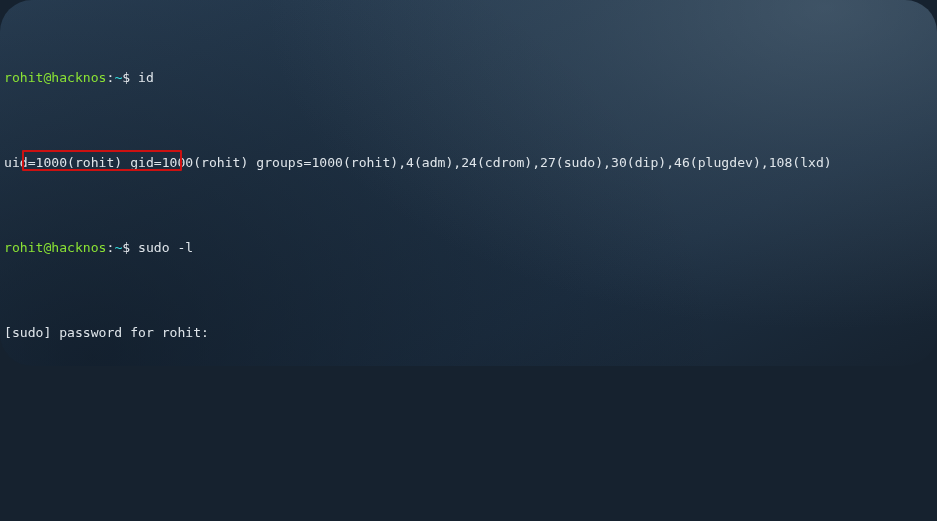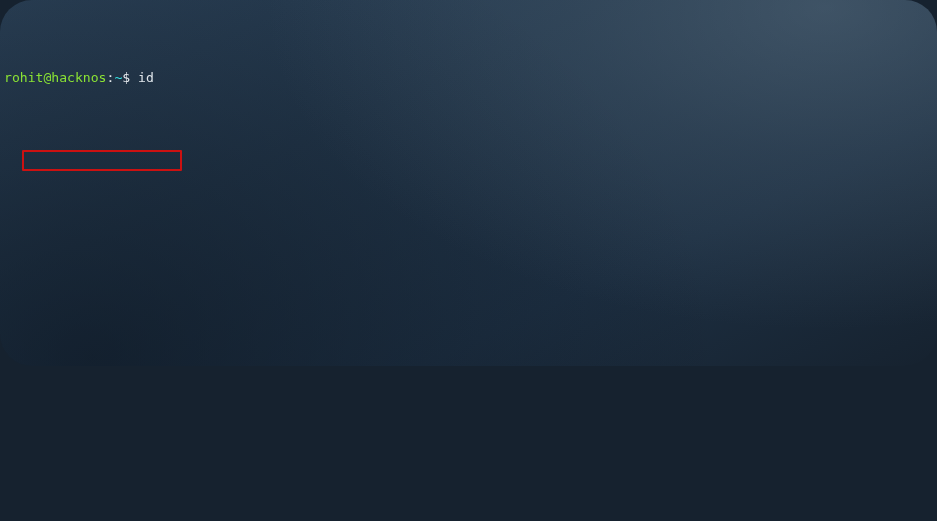--- a/index.html
+++ b/index.html
@@ -59,24 +59,27 @@
 </head>
 <body>
 
 <div id="terminal">
   <div class="screen">
 
     
     <div class="line"><span class="user">rohit@hacknos</span><span class="punc">:</span><span class="tilde">~</span><span class="punc">$</span><span class="out"> </span><span class="out">id</span></div>
 
     
+    <div class="line out">uid=1000(rohit) gid=1000(rohit) groups=1000(rohit),4(adm),24(cdrom),27(sudo),30(dip),46(plugdev),108(lxd)</div>
 
     
+    <div class="line"><span class="user">rohit@hacknos</span><span class="punc">:</span><span class="tilde">~</span><span class="punc">$</span><span class="out"> </span><span class="out">sudo -l</span></div>
 
     
+    <div class="line out">[sudo] password for rohit:</div>
     
     
     
     
     
     
     
     
     
     

